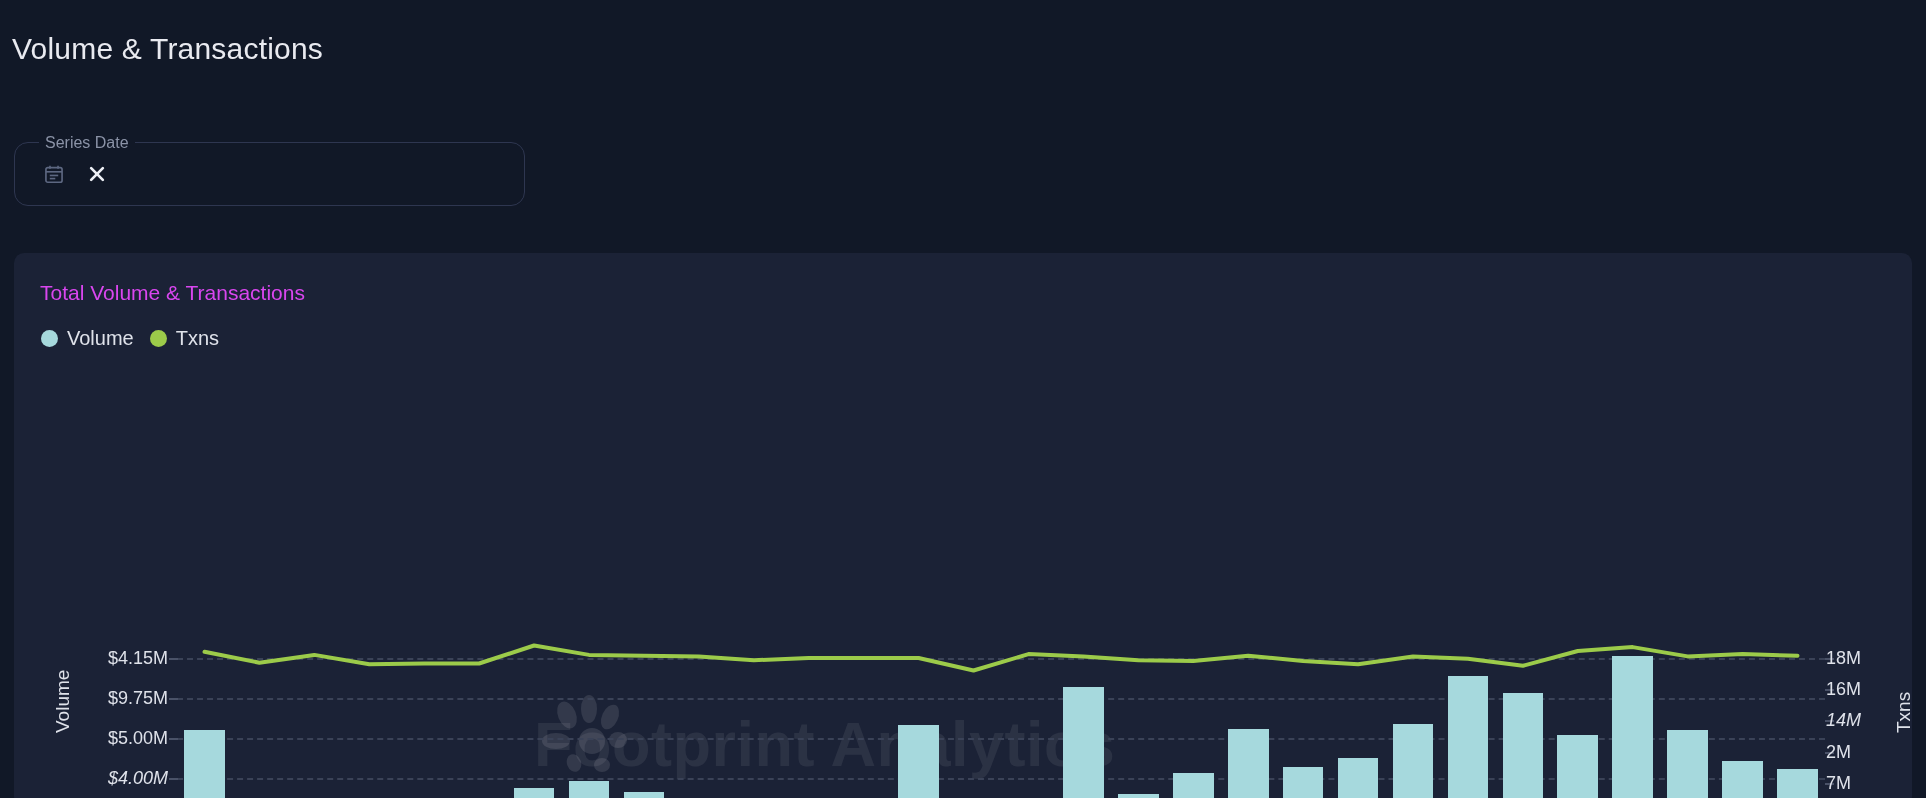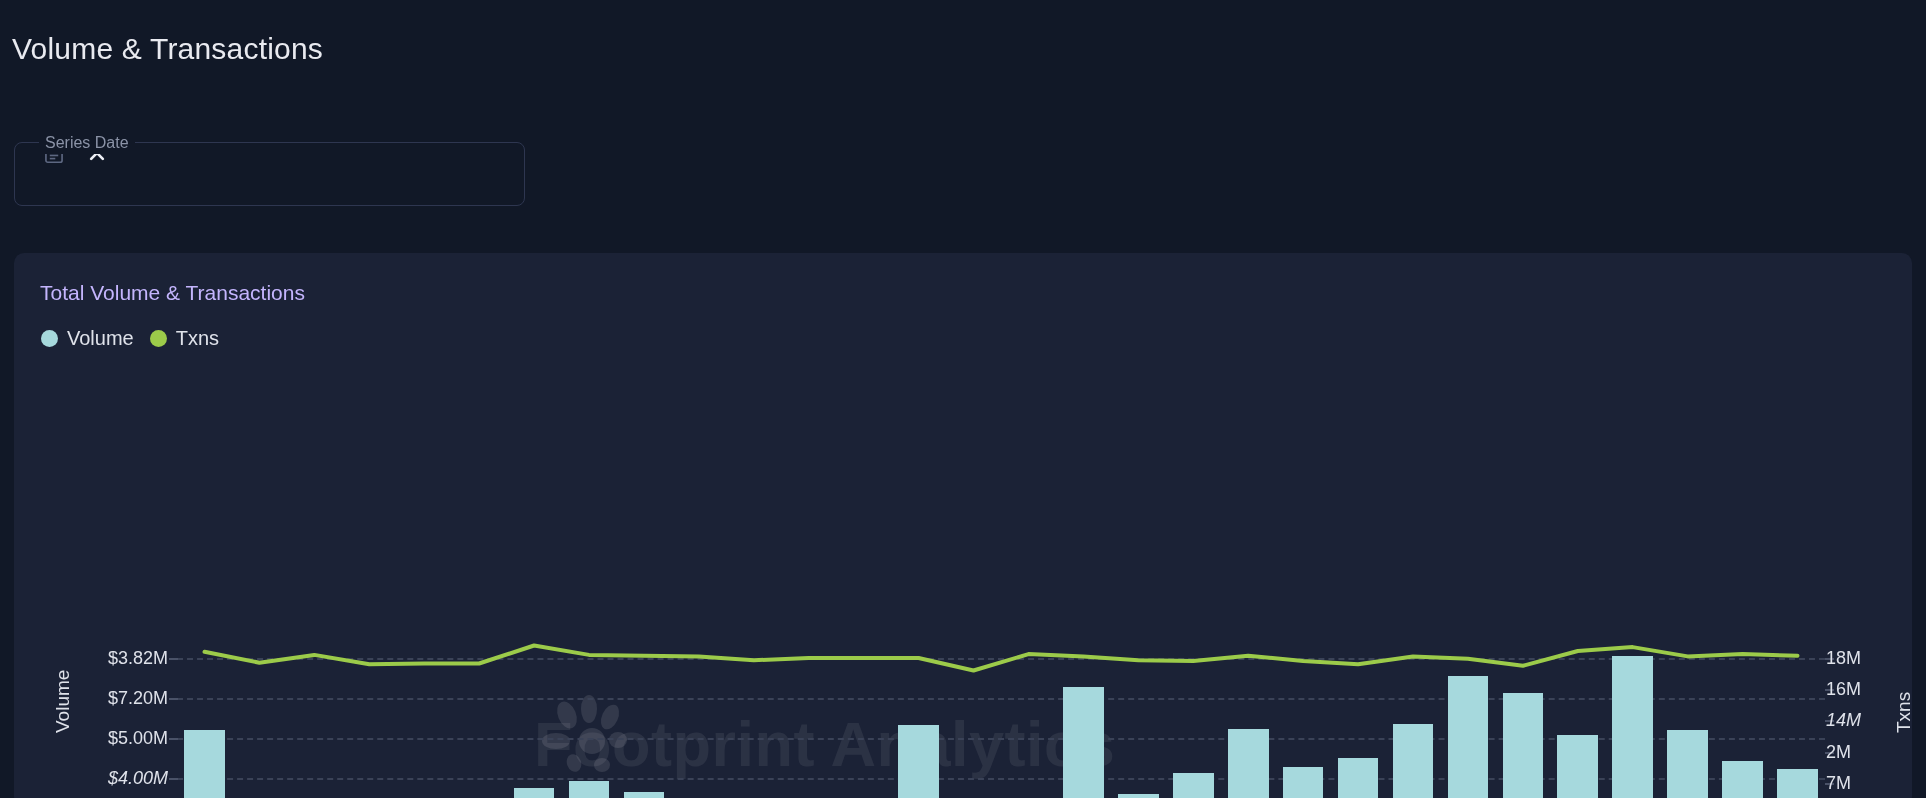--- a/index.html
+++ b/index.html
@@ -15,22 +15,22 @@
   .page-title {
     position: absolute; left: 12px; top: 24px;
     font-size: 30px; font-weight: 400; color: #e9eaf0;
     letter-spacing: .2px;
   }
 
   
   .series-date {
     position: absolute; left: 14px; top: 134px;
     width: 511px; height: 64px;
-    border: 1px solid #2e3650; border-radius: 8px;
-    display: flex; align-items: flex-start;
+    border: 1px solid #2e3650; border-radius: 14px;
+    display: flex; align-items: center;
   }
   .series-date-legend {
     position: absolute; left: 24px; top: -11px;
     padding: 0 6px; background: #111827;
     font-size: 16px; color: #8b93a7; line-height: 22px;
   }
   .range-row { display: flex; align-items: center; gap: 0; padding-left: 26px; }
   .range-btn {
     font-size: 20px; color: #e4e6ee;
     padding: 6px 13px; border-radius: 7px;
@@ -47,21 +47,21 @@
   #clear-btn { margin-left: 10px; }
 
   
   .chart-card {
     position: absolute; left: 14px; top: 245px;
     width: 1898px; height: 553px;
     background: #1b2236; border-radius: 10px;
   }
   .card-title {
     position: absolute; left: 26px; top: 28px;
-    font-size: 21px; color: #c4b5fd; font-weight: 400;
+    font-size: 21px; color: #d946ef; font-weight: 400;
   }
   .legend {
     position: absolute; left: 27px; top: 74px;
     display: flex; align-items: center; gap: 16px;
   }
   .legend-item { display: flex; align-items: center; gap: 9px; }
   .legend-dot { width: 17px; height: 17px; border-radius: 50%; display: block; }
   .legend-label { font-size: 20px; color: #dfe2ea; }
 
   
@@ -164,24 +164,24 @@
 
       <div id="grid-layer">
           <div class="gridline" style="top: 525.429px;"></div>
           <div class="tickmark-l" style="top: 525.429px;"></div>
           <div class="ytick-left" style="top: 525.429px; font-style: italic;">$4.00M</div>
           <div class="gridline" style="top: 485.286px;"></div>
           <div class="tickmark-l" style="top: 485.286px;"></div>
           <div class="ytick-left" style="top: 485.286px;">$5.00M</div>
           <div class="gridline" style="top: 445.143px;"></div>
           <div class="tickmark-l" style="top: 445.143px;"></div>
-          <div class="ytick-left" style="top: 445.143px;">$7.20M</div>
+          <div class="ytick-left" style="top: 445.143px;">$9.75M</div>
           <div class="gridline" style="top: 405px;"></div>
           <div class="tickmark-l" style="top: 405px;"></div>
-          <div class="ytick-left" style="top: 405px;">$3.82M</div>
+          <div class="ytick-left" style="top: 405px;">$4.15M</div>
           <div class="ytick-right" style="top: 561.111px;">8M</div>
           <div class="tickmark-r" style="top: 529.889px;"></div>
           <div class="ytick-right" style="top: 529.889px;">7M</div>
           <div class="tickmark-r" style="top: 498.667px;"></div>
           <div class="ytick-right" style="top: 498.667px;">2M</div>
           <div class="tickmark-r" style="top: 467.444px;"></div>
           <div class="ytick-right" style="top: 467.444px; font-style: italic;">14M</div>
           <div class="tickmark-r" style="top: 436.222px;"></div>
           <div class="ytick-right" style="top: 436.222px;">16M</div>
           <div class="tickmark-r" style="top: 405px;"></div>

